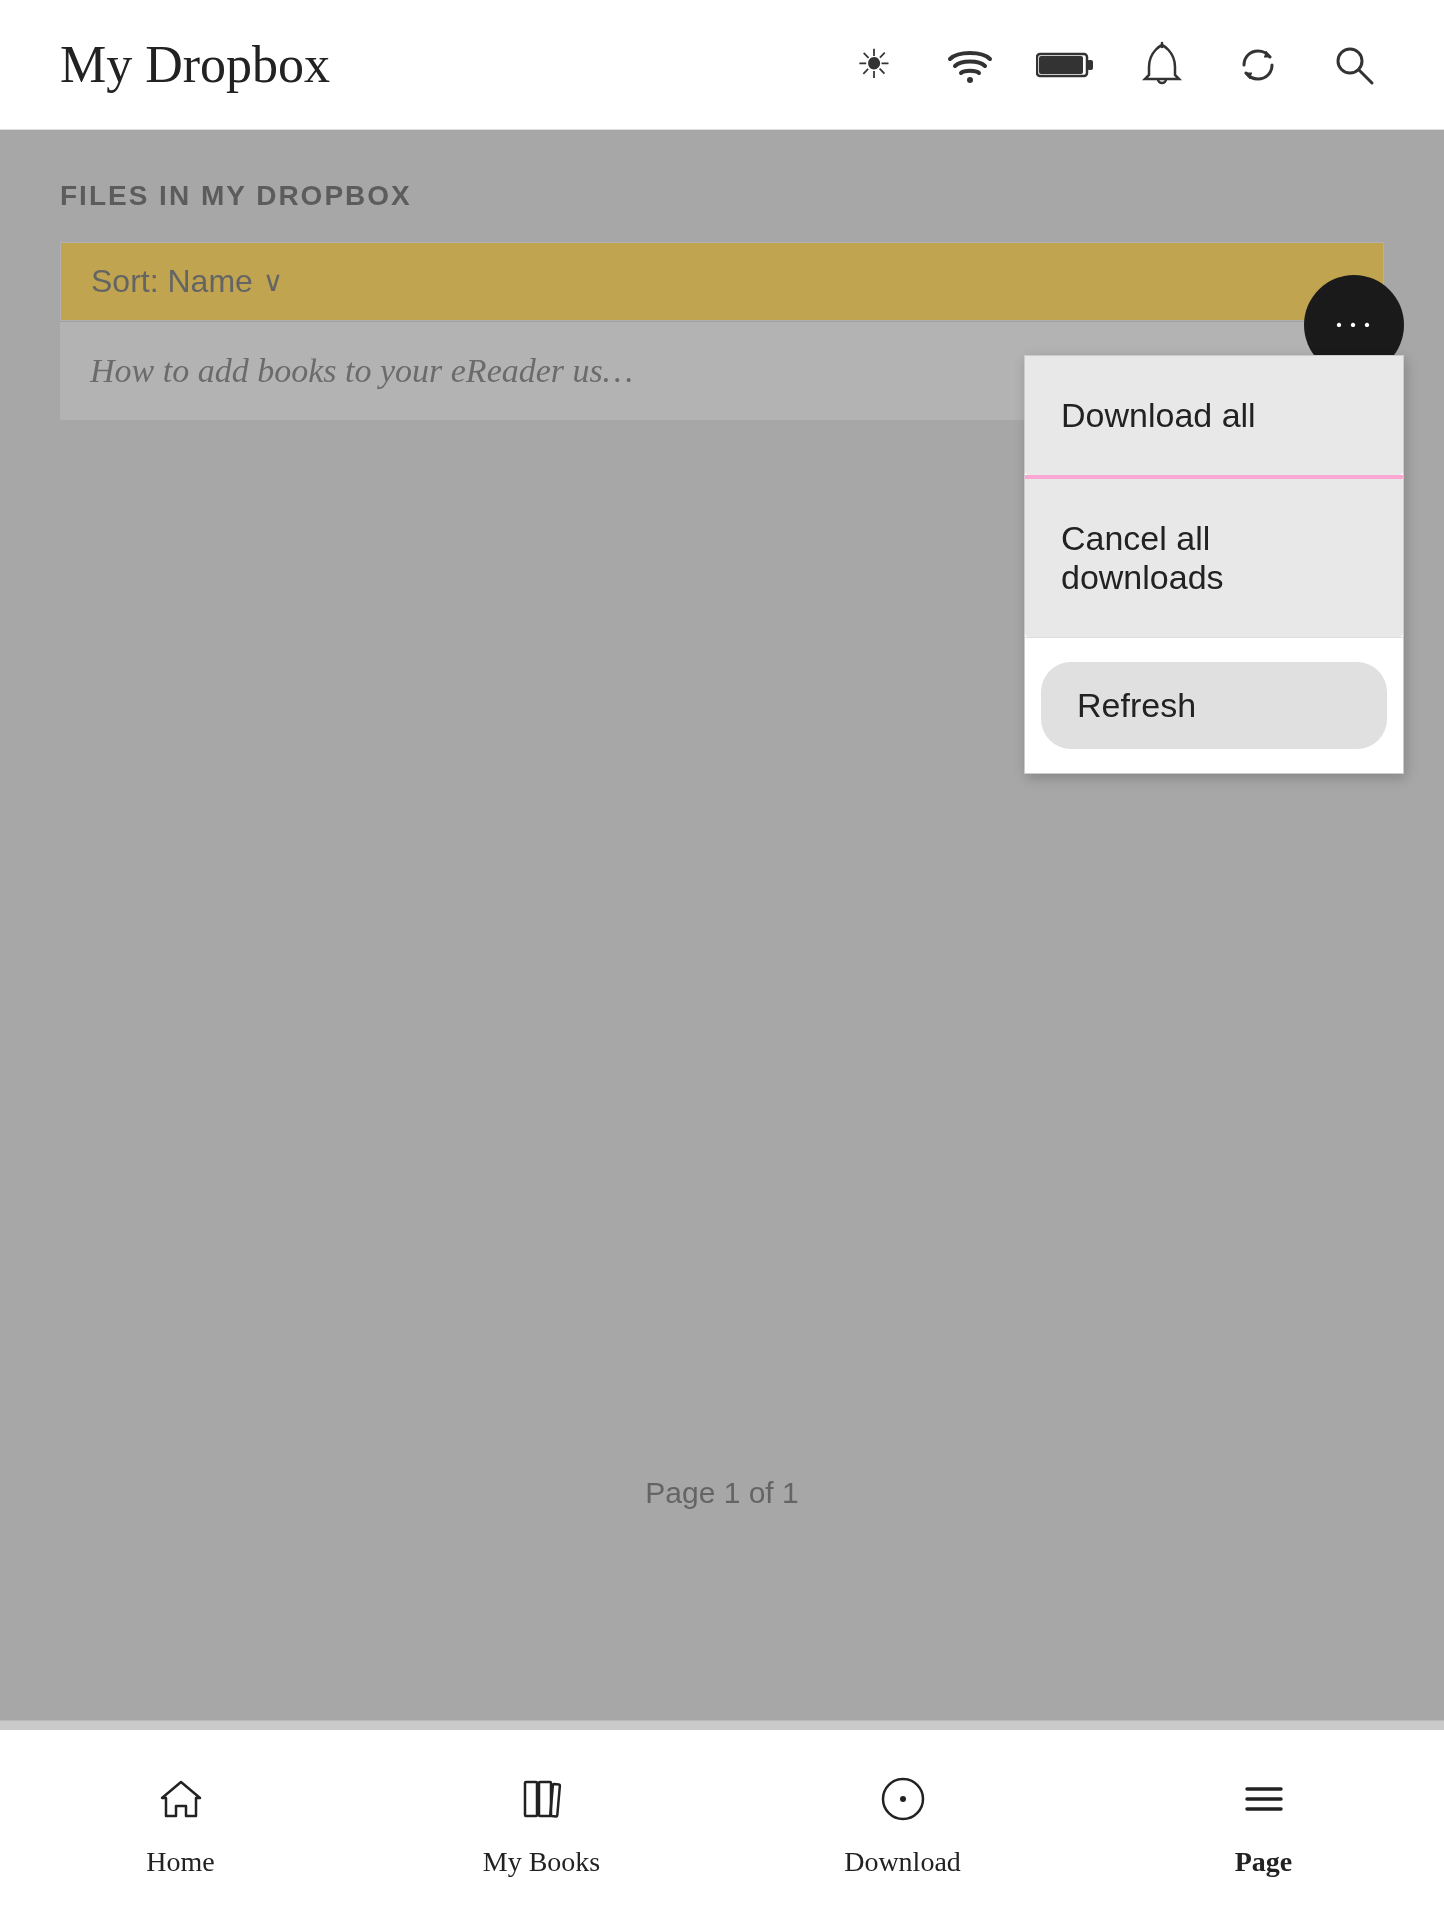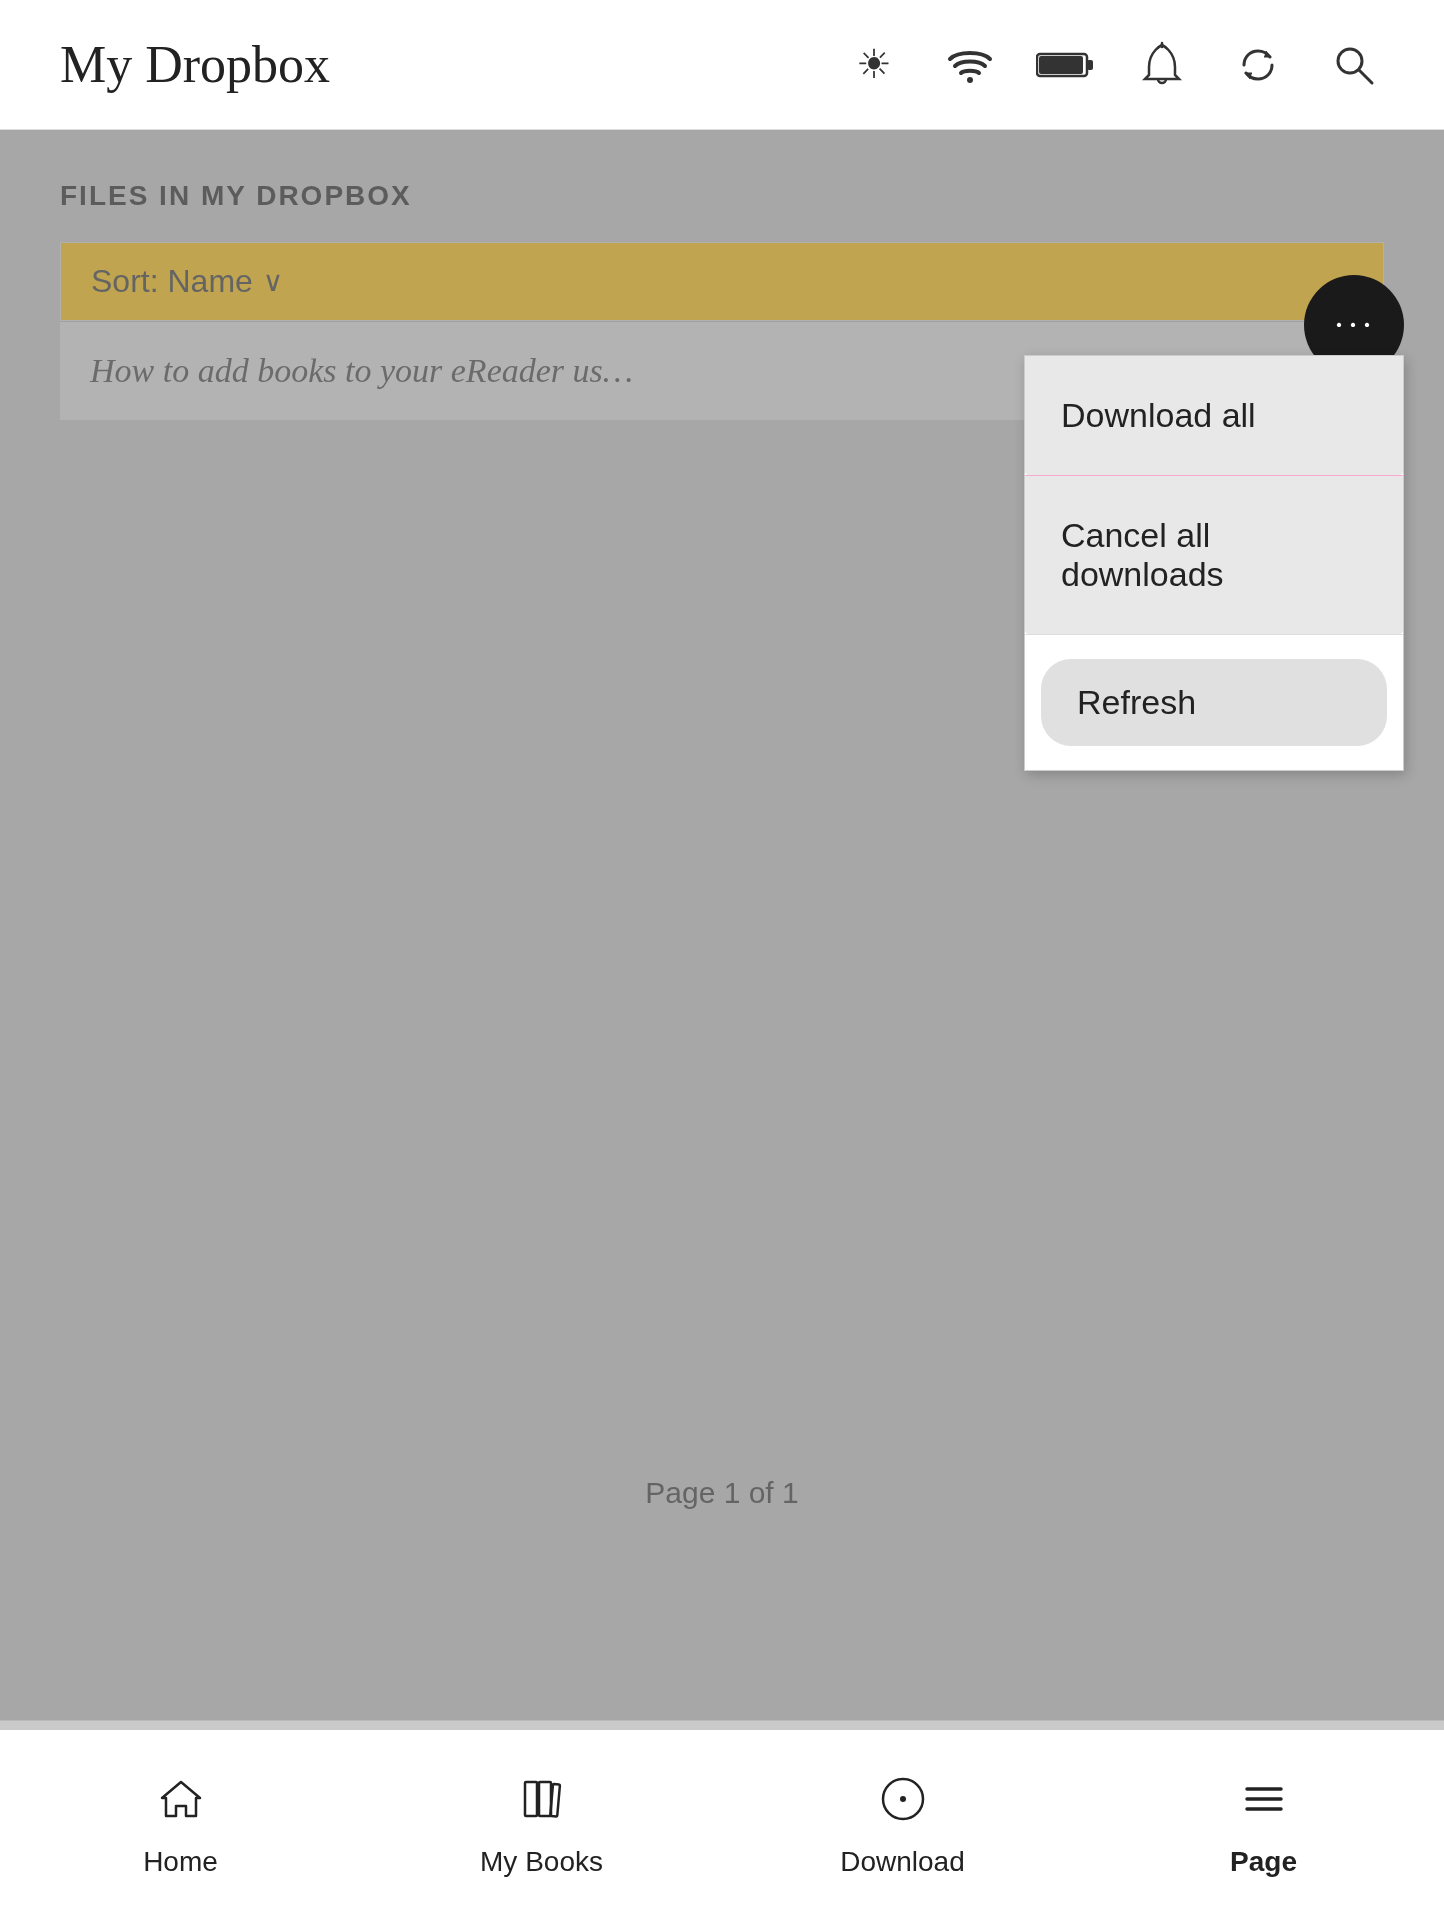--- a/index.html
+++ b/index.html
@@ -195,21 +195,21 @@
     }
 
     .nav-icon {
       font-size: 52px;
       color: #222;
     }
 
     .nav-label {
       font-size: 28px;
       color: #222;
-      font-family: Liberation Sans, sans-serif;
+      font-family: Liberation Serif, serif;
     }
 
     .nav-label.bold {
       font-weight: 700;
     }
 
     
     .overlay {
       position: absolute;
       top: 0;
@@ -283,21 +283,21 @@
 
   <div class="more-button">
     <span class="more-button-dots">···</span>
   </div>
 
   <div class="overlay"></div>
 
   <div class="dropdown-menu">
     <div class="dropdown-menu-inner">
 
-      <div style="border-bottom: 1px solid #f9a8d4;">
+      <div style="border-bottom: 4px solid #f9a8d4;">
         <div class="dropdown-item">
           <span>Download all</span>
         </div>
       </div>
 
       <div style="border-bottom: 1px solid #ddd;">
         <div class="dropdown-item">
           <span>Cancel all downloads</span>
         </div>
       </div>

